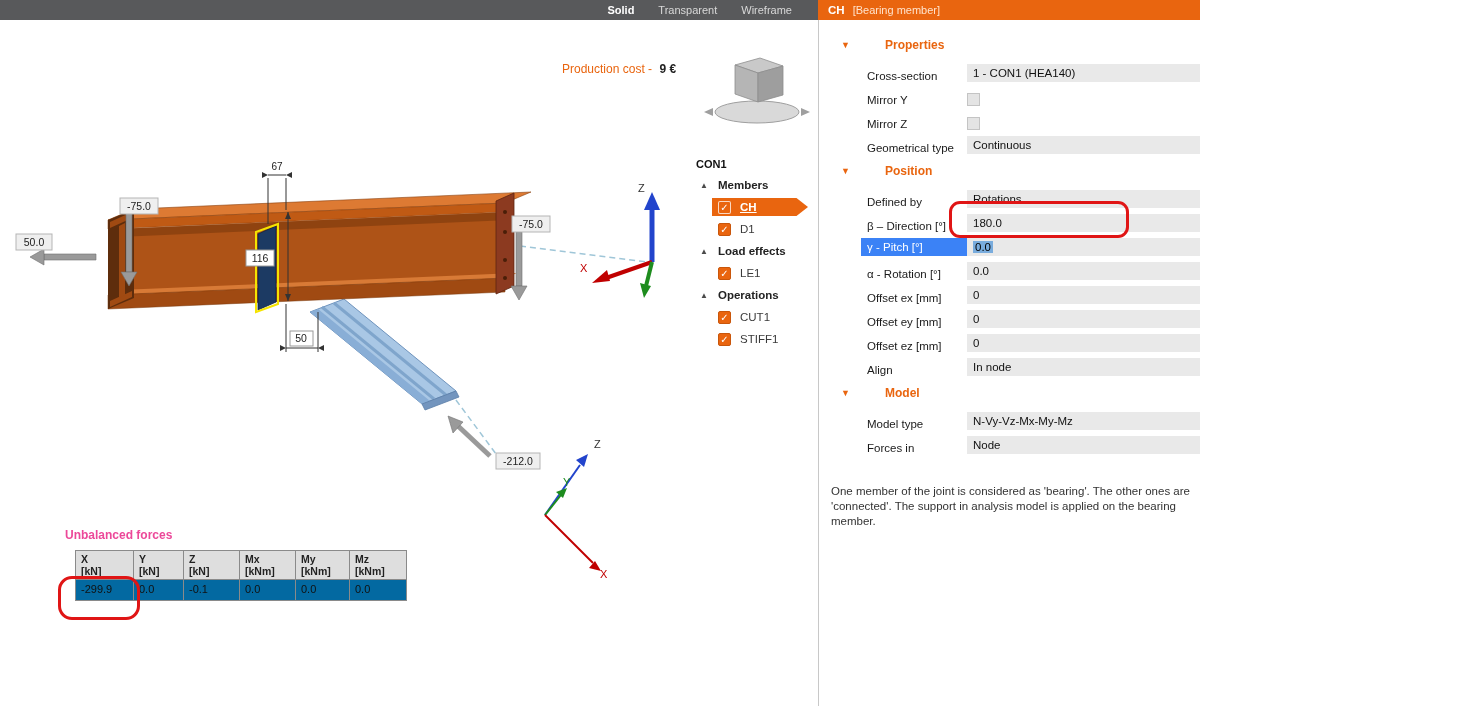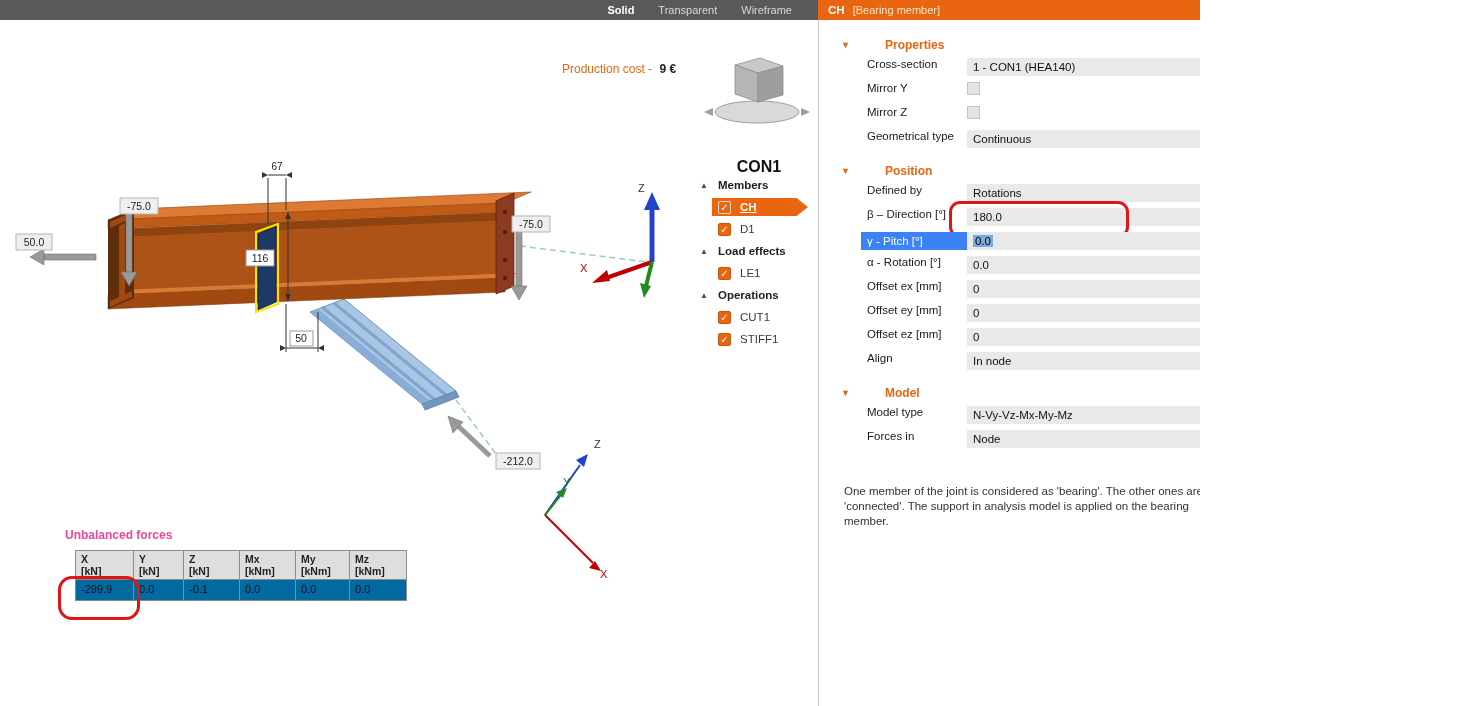--- a/index.html
+++ b/index.html
@@ -18,21 +18,21 @@
   .topbar-right .act { color:#fff; font-weight:bold; font-size:11.5px; margin-left:18px; cursor:pointer; }
 
   
   #viewport { position:absolute; left:0; top:20px; width:818px; height:686px; background:#fff; }
   .prodcost { position:absolute; left:562px; top:42px; font-size:12px; }
   .prodcost .pc-label { color:#E9650F; }
   .prodcost .pc-value { color:#222; font-weight:bold; margin-left:4px; }
 
   
   #tree { position:absolute; left:690px; top:138px; width:132px; font-size:11.5px; color:#333; }
-  #tree .tree-title { font-weight:bold; font-size:16px; color:#111; padding-left:6px; height:16px;text-align:center; }
+  #tree .tree-title { font-weight:bold; font-size:11px; color:#111; padding-left:6px; height:16px; }
   .tgroup { display:flex; align-items:center; height:22px; padding-left:10px; cursor:pointer; }
   .tgroup .tri { color:#4A4A4A; font-size:8px; width:18px; }
   .tgroup .glabel { font-weight:bold; color:#222; }
   .titem { display:flex; align-items:center; height:22px; padding-left:28px; cursor:pointer; position:relative; }
   .titem .cb { width:13px; height:13px; background:#E9650F; border:1px solid #C9560B; border-radius:2px;
     color:#fff; font-size:10px; line-height:11px; text-align:center; flex-shrink:0; cursor:pointer; }
   .titem .ilabel { margin-left:9px; color:#3A3A3A; }
   .titem.active { padding-left:22px; }
   .titem.active .hl { display:flex; align-items:center; background:#E9650F; height:18px; width:96px;
     padding-left:6px; clip-path:polygon(0 0, 88% 0, 100% 50%, 88% 100%, 0 100%); }
@@ -48,36 +48,36 @@
   #forces th .unit { display:block; font-weight:bold; }
   #forces td { background:#0369a1; font-size:11px; color:#111; padding:3px 5px; height:21px; }
 
   
   #panel { position:absolute; left:818px; top:20px; width:646px; height:686px; background:#fff;
     border-left:1px solid #C8C8C8; padding-top:16px; font-size:11.5px; }
   .section-header { display:flex; align-items:center; height:18px; padding-left:22px; margin-bottom:4px; }
   .section-header.gap { margin-top:8px; }
   .section-header .s-tri { color:#E9650F; font-size:9px; width:14px; cursor:pointer; }
   .section-header .s-title { margin-left:30px; font-weight:bold; font-size:12px; color:#E9650F; }
-  .prow { display:flex; align-items:flex-start; height:24px; padding-left:48px; padding-right:9px; position:relative; }
+  .prow { display:flex; align-items:flex-end; height:24px; padding-left:48px; padding-right:9px; position:relative; }
   .prow .plabel { width:100px; flex-shrink:0; color:#1A1A1A; }
   .prow .plabel.active { background:#3b82f6; color:#fff; height:18px; line-height:18px;
     width:106px; margin-left:-6px; padding-left:6px; }
   .ctl { flex:1; height:18px; background:#E9E9E9; display:flex; align-items:center;
     padding:0 6px; color:#111; position:relative; }
   .ctl.dropdown { cursor:pointer; }
   .ctl.dropdown .caret { margin-left:auto; font-size:8px; color:#333; }
   .ctl.inputfield { cursor:text; }
   .sel-text { background:#79ACDD; color:#000; padding:0 2px; }
   .pcheck { width:13px; height:13px; background:#E4E4E4; border:1px solid #C4C4C4; cursor:pointer; }
   .sq-btn { width:22px; height:18px; margin-left:4px; border:none; display:flex; align-items:center;
     justify-content:center; cursor:pointer; flex-shrink:0; }
   .sq-btn.edit { background:#757575; }
   .sq-btn.add { background:#E9650F; color:#fff; font-weight:bold; font-size:14px; line-height:14px; }
-  .help { margin-top:30px; margin-left:25px; width:372px; color:#333; font-size:11.5px; line-height:1.32; }
+  .help { margin-top:30px; margin-left:12px; width:372px; color:#333; font-size:11.5px; line-height:1.32; }
 
   
   .annotation { position:absolute; border:3px solid #E01515; border-radius:14px; pointer-events:none; }
   #anno-beta { left:130px; top:-7px; width:180px; height:37px; border-radius:11px; }
   #anno-force { left:58px; top:556px; width:82px; height:44px; }
 </style>
 </head>
 <body>
 
 <div id="app">

